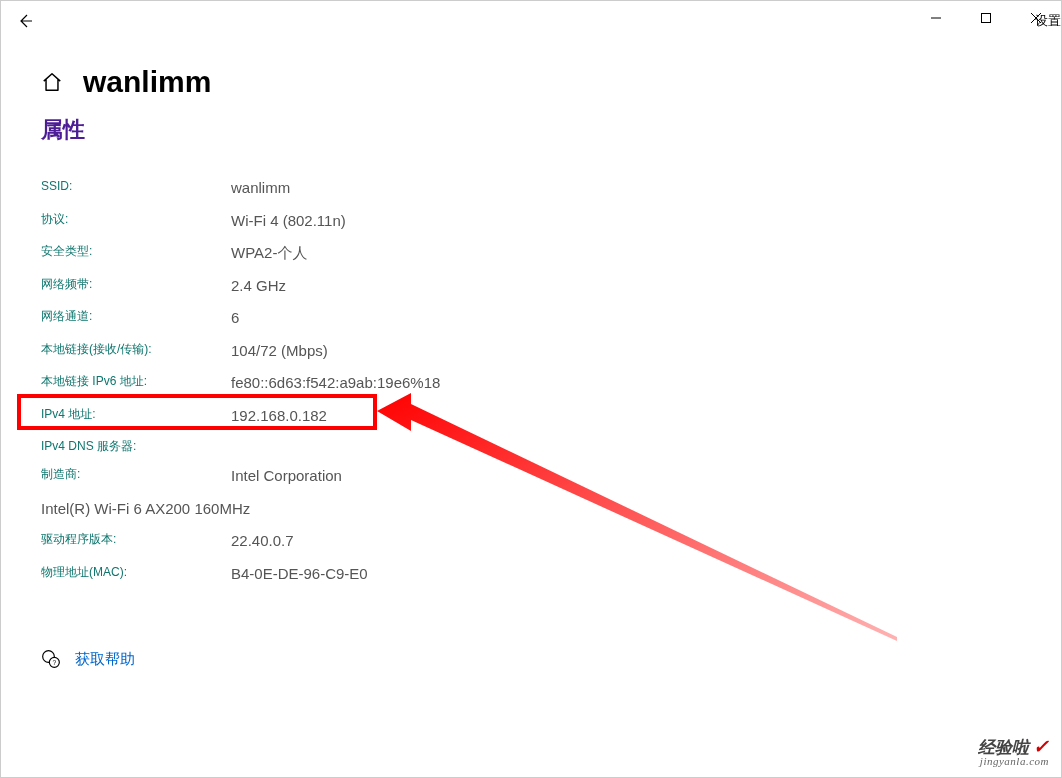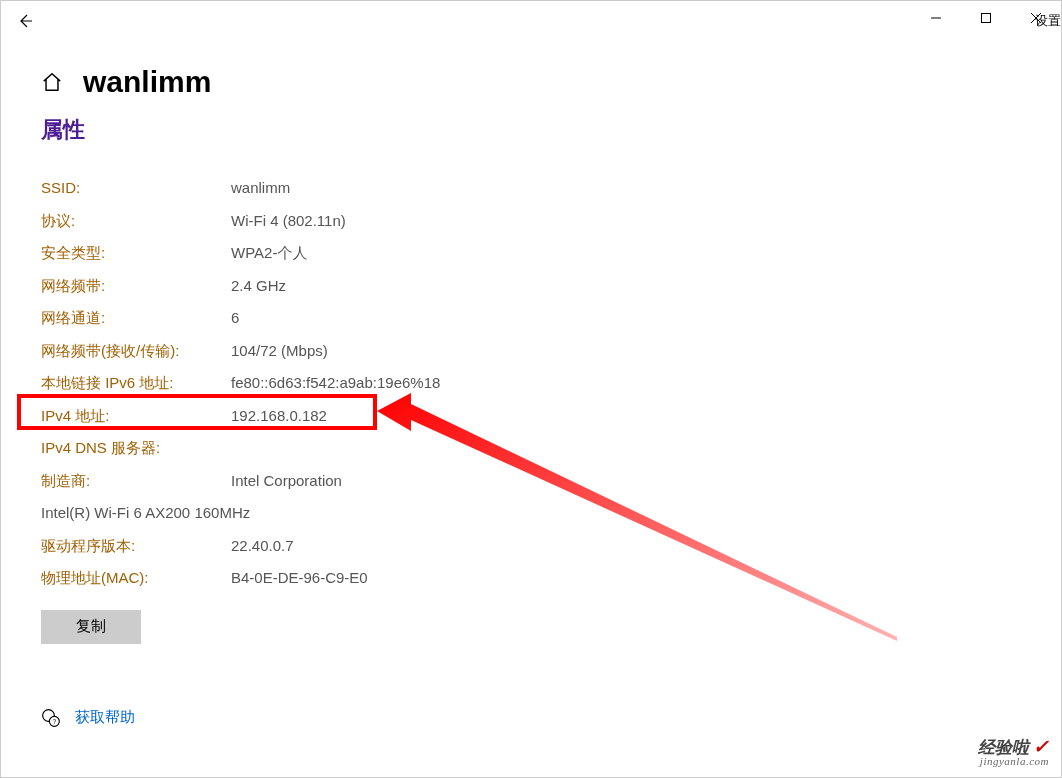--- a/index.html
+++ b/index.html
@@ -72,22 +72,22 @@
       margin-bottom: 32px;
     }
     .prop-row {
       display: flex;
       margin-bottom: 10px;
       line-height: 1.5;
     }
     .prop-label {
       width: 190px;
       flex-shrink: 0;
-      font-size: 15px;
-      color: #a16207;
+      font-size: 12px;
+      color: #0f766e;
     }
     .prop-value {
       font-size: 15px;
       color: #555;
     }
     .highlight-box {
       position: absolute;
       border: 4px solid #ff0000;
       pointer-events: none;
     }
@@ -200,21 +200,21 @@
     </div>
     <div class="prop-row">
       <div class="prop-label">网络频带:</div>
       <div class="prop-value">2.4 GHz</div>
     </div>
     <div class="prop-row">
       <div class="prop-label">网络通道:</div>
       <div class="prop-value">6</div>
     </div>
     <div class="prop-row">
-      <div class="prop-label">网络频带(接收/传输):</div>
+      <div class="prop-label">本地链接(接收/传输):</div>
       <div class="prop-value">104/72 (Mbps)</div>
     </div>
     <div class="prop-row">
       <div class="prop-label">本地链接 IPv6 地址:</div>
       <div class="prop-value">fe80::6d63:f542:a9ab:19e6%18</div>
     </div>
     <div class="prop-row">
       <div class="prop-label">IPv4 地址:</div>
       <div class="prop-value">192.168.0.182</div>
     </div>
@@ -231,21 +231,20 @@
     <div class="prop-row">
       <div class="prop-label">驱动程序版本:</div>
       <div class="prop-value">22.40.0.7</div>
     </div>
     <div class="prop-row">
       <div class="prop-label">物理地址(MAC):</div>
       <div class="prop-value">B4-0E-DE-96-C9-E0</div>
     </div>
   </div>
 
-  <button class="copy-btn">复制</button>
 
   <div class="help-row">
     <svg width="20" height="20" viewBox="0 0 24 24">
       <circle cx="9" cy="9" r="7" stroke="#000" stroke-width="1.4" fill="none"></circle>
       <circle cx="16" cy="16" r="6" stroke="#000" stroke-width="1.4" fill="#fff"></circle>
       <text x="16" y="19" font-size="8" text-anchor="middle" fill="#000">?</text>
     </svg>
     <span class="help-link">获取帮助</span>
   </div>
 </div>

